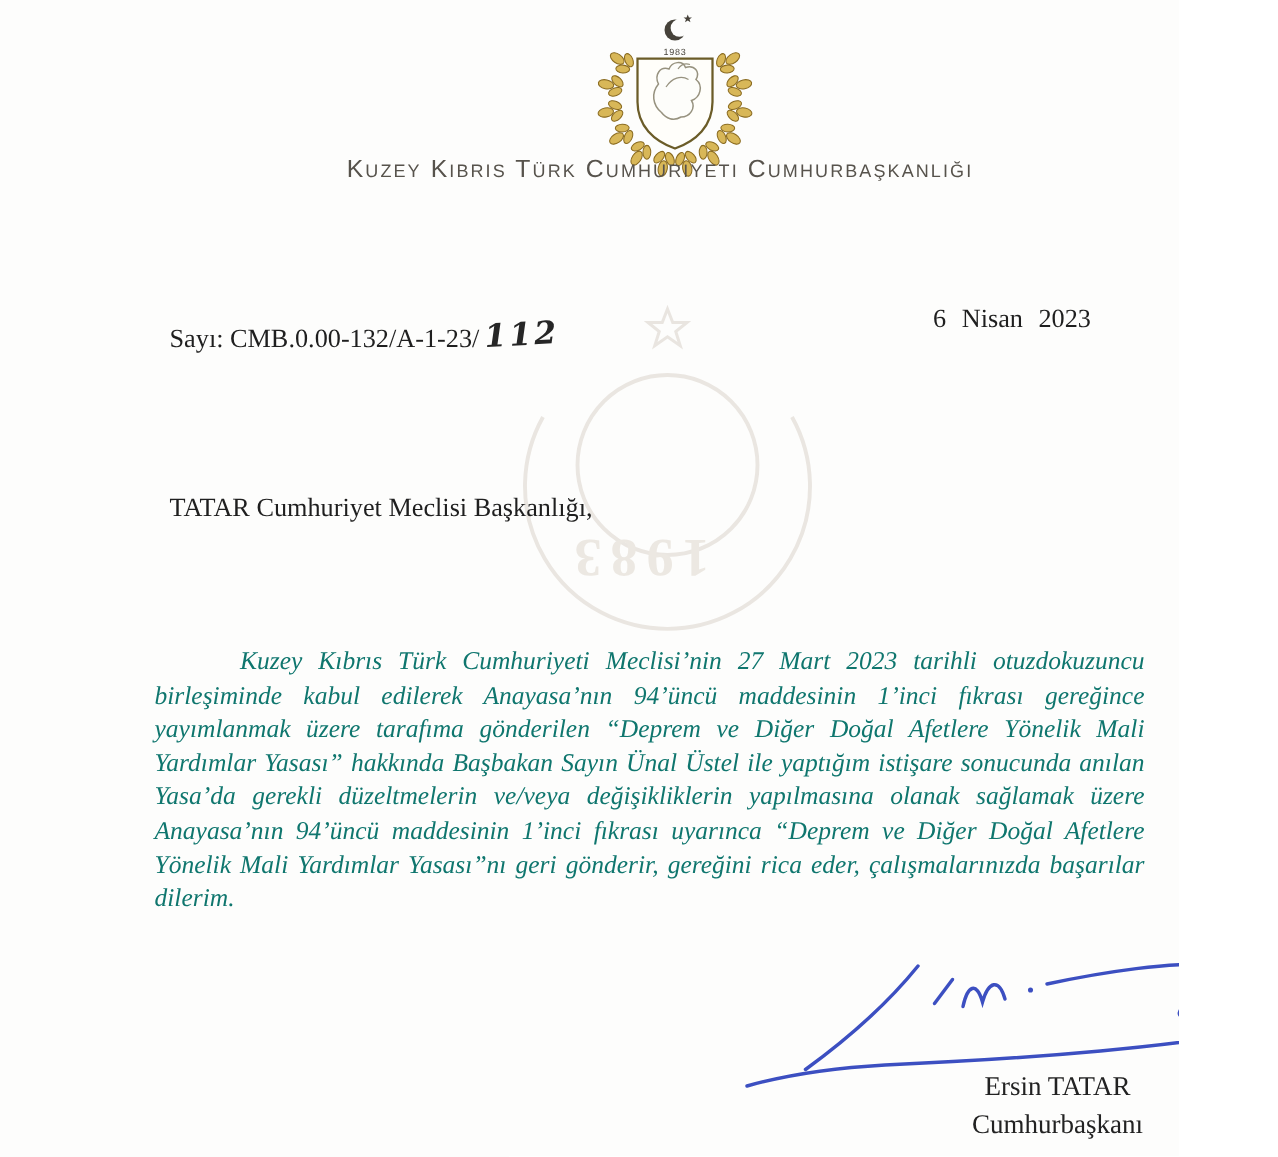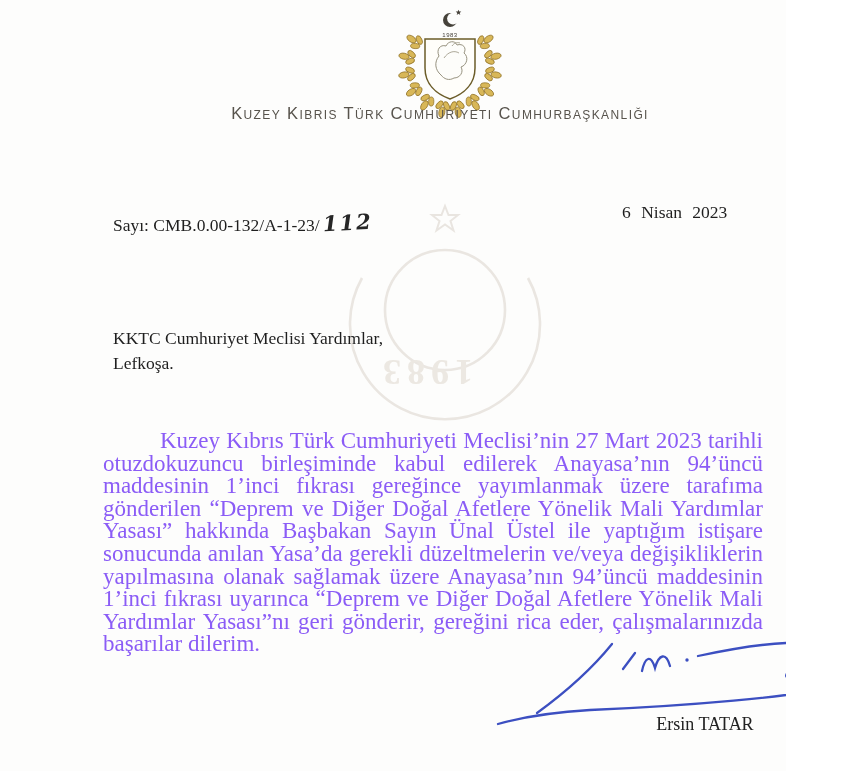--- a/index.html
+++ b/index.html
@@ -23,22 +23,22 @@
     display:inline-block;font-size:21px;font-style:italic;font-weight:bold;
     font-family:"DejaVu Serif", serif;letter-spacing:2px;color:#262626;
     transform:rotate(-3deg) translateY(-1px);margin-left:3px;
   }
   .date-line{position:absolute;left:622px;top:202px;font-size:17.5px;word-spacing:6px;white-space:nowrap;}
   
   .recipient{position:absolute;left:113px;top:326px;font-size:17.5px;line-height:25px;}
   
   .body-text{
     position:absolute;left:103px;top:430px;width:660px;
-    font-size:23px;line-height:22.6px;text-align:justify;text-align-last:left;
-    text-indent:57px;color:#8b5cf6;
+    font-size:17px;line-height:22.6px;text-align:justify;text-align-last:left;
+    text-indent:57px;color:#0f766e;font-style:italic;
   }
   
   .signature{position:absolute;left:495px;top:627px;width:355px;height:100px;}
   .signer{position:absolute;left:590px;top:712px;width:230px;text-align:center;
     font-size:18px;line-height:24.5px;color:#222;}
 </style>
 </head>
 <body>
 
 <div class="page">
@@ -89,34 +89,34 @@
     <circle cx="105" cy="122" r="60" fill="none" stroke="#eae6e1" stroke-width="2.6"></circle>
     <path d="M22,90 A95,95 0 1 0 188,90" fill="none" stroke="#eae6e1" stroke-width="2.6"></path>
     <text x="85" y="196" text-anchor="middle" font-size="36" font-weight="bold" letter-spacing="6" fill="#ece8e2" font-family="Liberation Serif, serif" transform="rotate(180 85 184)">1983</text>
   </svg>
 
   <div class="ref-line"><span>Sayı: CMB.0.00-132/A-1-23/</span><span class="ref-handwritten">112</span></div>
 
   <div class="date-line">6 Nisan 2023</div>
 
   <div class="recipient">
-    <div>KKTC Cumhuriyet Meclisi Yardımlar,</div>
-    <div>Lefkoşa.</div>
+    <div>TATAR Cumhuriyet Meclisi Başkanlığı,</div>
   </div>
 
   <div class="body-text">Kuzey Kıbrıs Türk Cumhuriyeti Meclisi’nin 27 Mart 2023 tarihli otuzdokuzuncu birleşiminde kabul edilerek Anayasa’nın 94’üncü maddesinin 1’inci fıkrası gereğince yayımlanmak üzere tarafıma gönderilen “Deprem ve Diğer Doğal Afetlere Yönelik Mali Yardımlar Yasası” hakkında Başbakan Sayın Ünal Üstel ile yaptığım istişare sonucunda anılan Yasa’da gerekli düzeltmelerin ve/veya değişikliklerin yapılmasına olanak sağlamak üzere Anayasa’nın 94’üncü maddesinin 1’inci fıkrası uyarınca “Deprem ve Diğer Doğal Afetlere Yönelik Mali Yardımlar Yasası”nı geri gönderir, gereğini rica eder, çalışmalarınızda başarılar dilerim.</div>
 
   <svg class="signature" viewBox="0 0 355 100">
     <g fill="none" stroke="#3c4fc1" stroke-width="2.3" stroke-linecap="round">
       <path d="M117,17 C100,38 75,62 42,86"></path>
       <path d="M128,42 L140,26"></path>
       <path d="M147,44 C150,30 156,27 160,41 C164,27 171,25 175,39"></path>
       <circle cx="192" cy="33" r="1.7" fill="#3c4fc1" stroke="none"></circle>
       <path d="M203,29 C245,20 285,15 307,16 C316,17 312,27 301,37 C291,46 287,51 297,51 C317,51 336,47 351,43"></path>
       <path d="M344,59 C300,70 190,79 95,83 C60,85 28,90 3,97"></path>
     </g>
   </svg>
 
   <div class="signer">
     <div>Ersin TATAR</div>
+    <div>Cumhurbaşkanı</div>
   </div>
 
 </div>
 
 </body></html>

